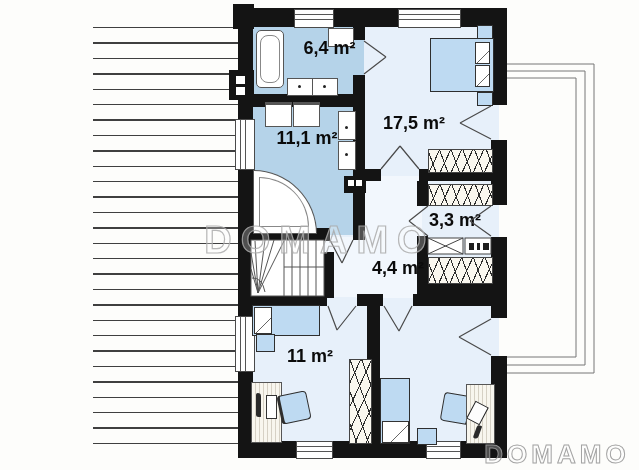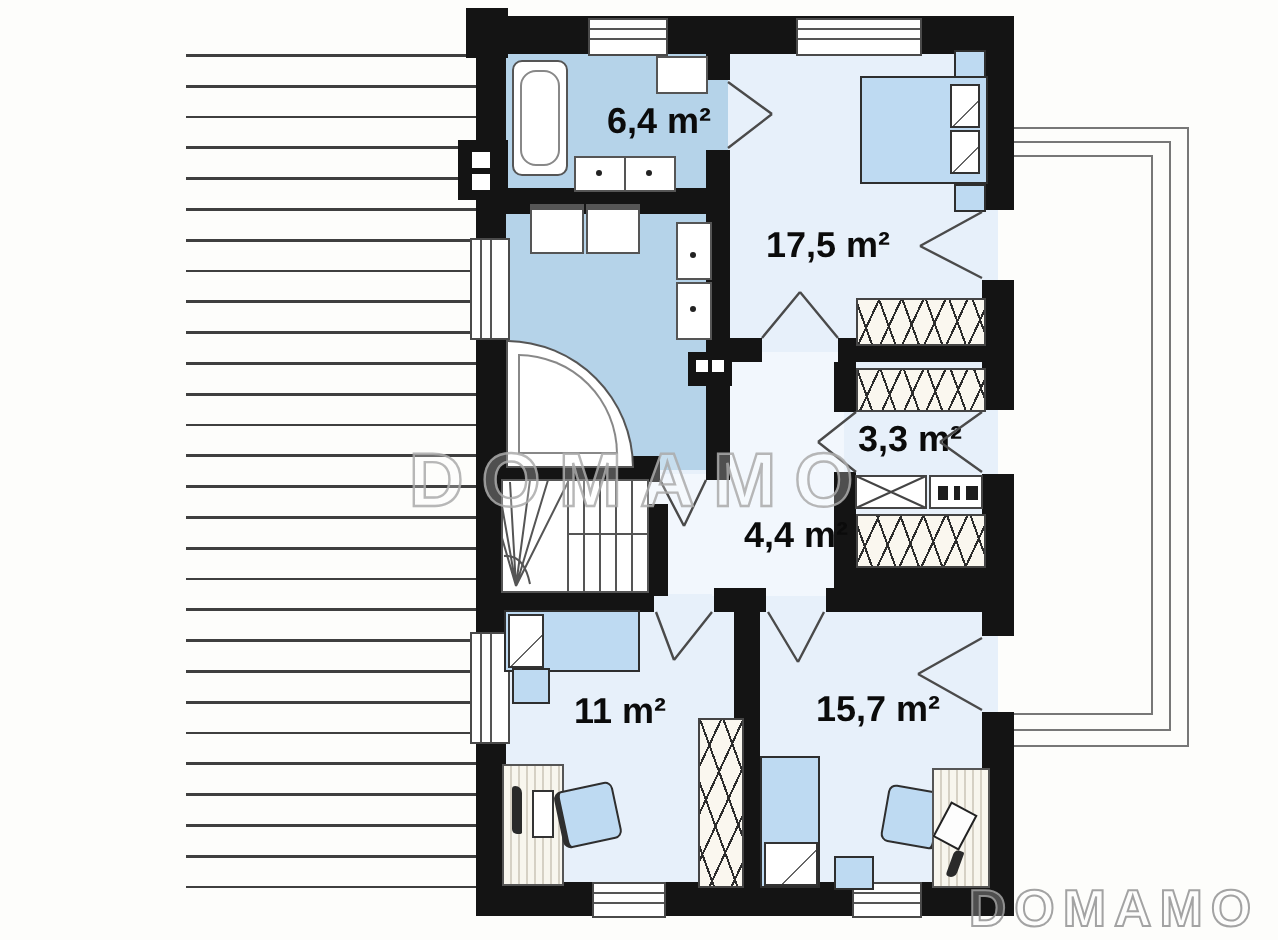--- a/index.html
+++ b/index.html
@@ -140,26 +140,26 @@
   <div class="blue" style="left:380px;top:378px;width:28px;height:64px;">
     <div class="pillow" style="left:1px;top:42px;width:25px;height:20px;"></div>
   </div>
   <div class="blue" style="left:417px;top:428px;width:18px;height:15px;"></div>
   <div class="blue" style="left:442px;top:394px;width:25px;height:27px;border-radius:4px;transform:rotate(10deg);border-right:3px solid #2e2e2e;"></div>
   <div class="desk" style="left:466px;top:384px;width:27px;height:58px;">
     <div style="position:absolute;left:3px;top:18px;width:13px;height:18px;border:1.5px solid #222;background:#fdfdfd;transform:rotate(28deg);"></div>
     <div style="position:absolute;left:8px;top:40px;width:5px;height:14px;background:#2a2a2a;border-radius:3px 1px 4px 2px;transform:rotate(20deg);"></div>
   </div>
 
-  <div class="rlabel" style="left:307px;top:61px;padding-left:45px;">6,4 m²</div>
+  <div class="rlabel" style="left:307px;top:48px;padding-left:45px;">6,4 m²</div>
+  <div class="rlabel" style="left:307px;top:138px;">11,1 m²</div>
   <div class="rlabel" style="left:414px;top:123px;">17,5 m²</div>
   <div class="rlabel" style="left:455px;top:220px;">3,3 m²</div>
   <div class="rlabel" style="left:398px;top:268px;">4,4 m²</div>
   <div class="rlabel" style="left:310px;top:356px;">11 m²</div>
-  <div class="rlabel" style="left:439px;top:355px;">15,7 m²</div>
 
   <svg width="639" height="470" viewBox="0 0 639 470">
 
     <g stroke="#777" stroke-width="1" fill="none">
       <path d="M507,64 H594 V373 H507"></path>
       <path d="M507,71 H585 V365 H507"></path>
       <path d="M507,78 H576 V357 H507"></path>
     </g>
 
     <g>

